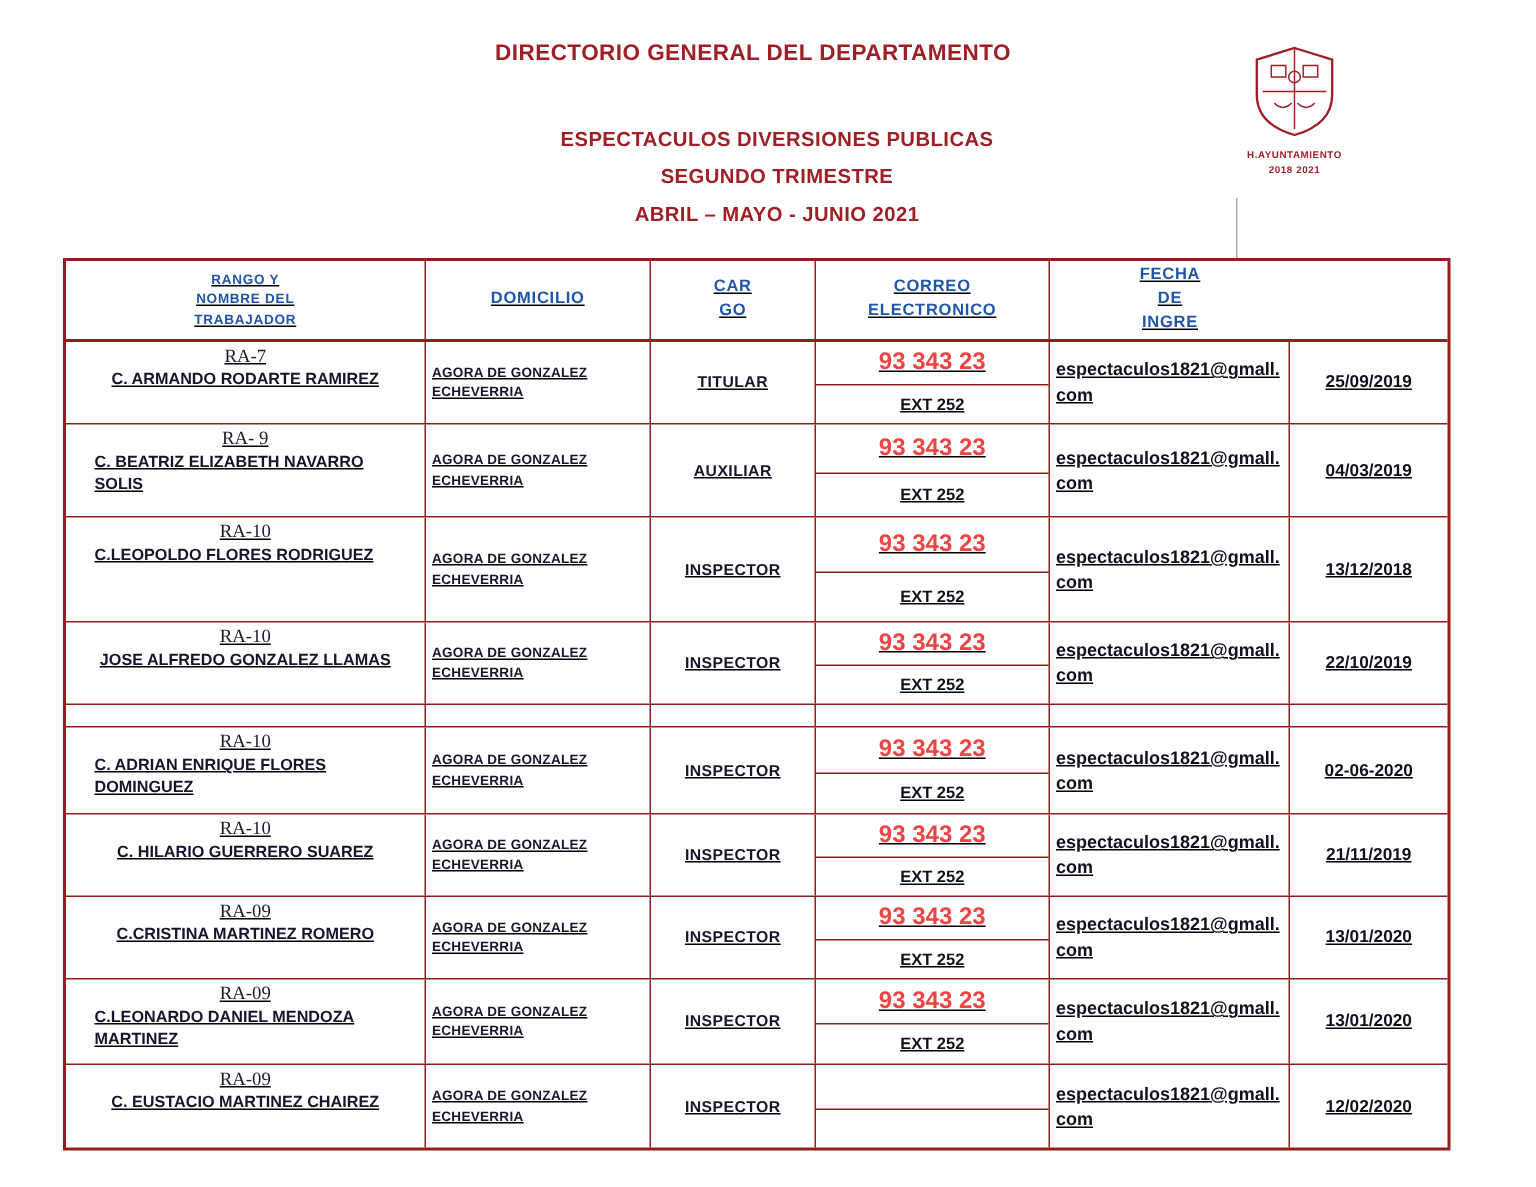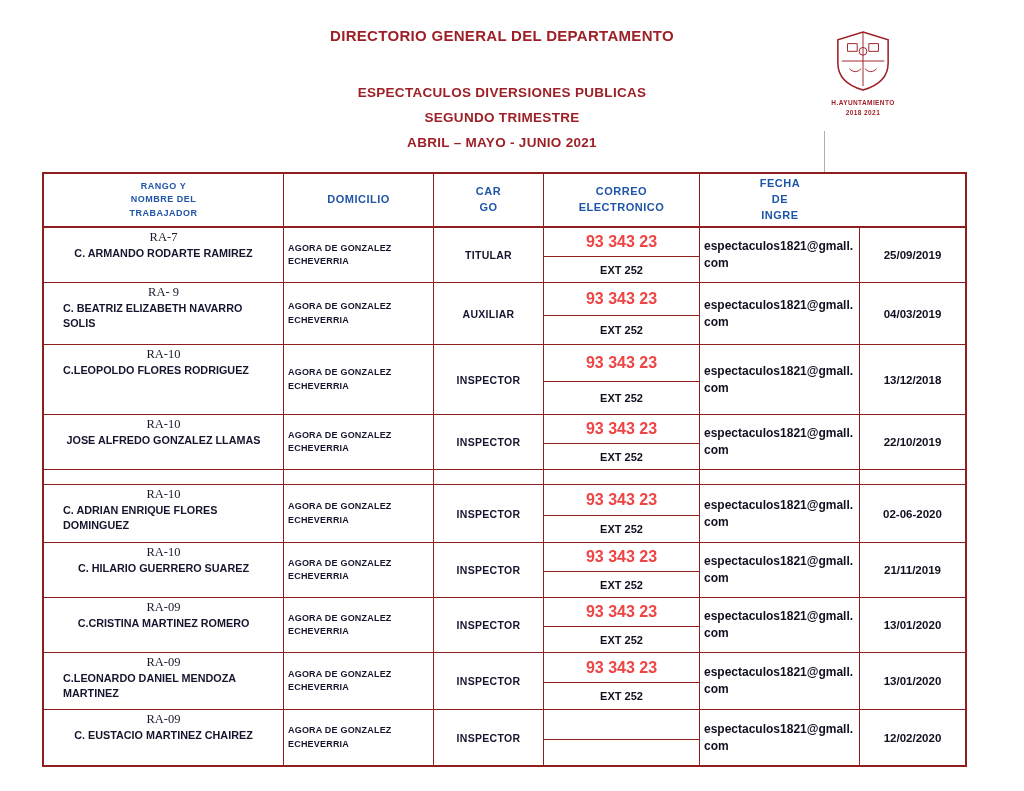--- a/index.html
+++ b/index.html
@@ -4,36 +4,36 @@
 <style>
   * { box-sizing: border-box; margin: 0; padding: 0; }
   html, body { width: 1024px; height: 791px; background: #fff; overflow: hidden;
     font-family: "Liberation Sans", sans-serif; }
   .page { position: relative; width: 1024px; height: 791px; background: #fff; }
 
   
   .hdr { position: relative; height: 170px; }
   .main-title { position: absolute; top: 27px; left: 0; width: 1004px; text-align: center;
     color: #9e2027; font-weight: bold; font-size: 15px; letter-spacing: .3px; }
-  .subtitles { position: absolute; top: 80px; left: 0; width: 1004px; text-align: center;
+  .subtitles { position: absolute; top: 80px; left: 16px; width: 1004px; text-align: center;
     color: #9e2027; font-weight: bold; font-size: 13.5px; line-height: 25px; letter-spacing: .3px; }
 
   .logos { position: absolute; top: 30px; right: 52px; display: flex; align-items: flex-start; gap: 9px; flex-direction: column; }
   .crest-block { width: 78px; text-align: center; }
   .crest-caption { font-size: 6.5px; color: #9e2027; white-space: pre-line; line-height: 1.5;
     letter-spacing: .4px; margin-top: 2px; font-weight: bold; }
   .logo-divider { width: 1px; height: 74px; background: #b9a9a9; margin-top: 4px; }
   .fres-block { width: 148px; text-align: center; }
   .fres-wordmark { font-family: "Liberation Serif", serif; color: #9e2027; font-size: 22px;
     font-weight: bold; letter-spacing: 1px; line-height: 1.05; }
   .fres-tagline { font-size: 6.5px; color: #9e2027; font-style: italic; margin-top: 1px; }
 
   
   .table { position: absolute; top: 172px; left: 42px; width: 925px;
-    border: 2px solid #8f1f1f; background: #fff; }
+    border: 2px solid #8f1f1f; background: #fff; text-decoration: underline; }
   .thead, .trow { display: grid; grid-template-columns: 240px 150px 110px 156px 160px 1fr; }
   .thead { min-height: 54px; border-bottom: 2px solid #8f1f1f; }
   .trow { border-bottom: 1.5px solid #8f1f1f; min-height: 55px; }
   .trow:last-child { border-bottom: none; }
   .trow:nth-child(2) { min-height: 62px; }
   .trow:nth-child(3) { min-height: 70px; }
   .trow:nth-child(6) { min-height: 58px; }
   .trow:nth-child(9) { min-height: 57px; }
   .trow.spacer { min-height: 15px; }
 

